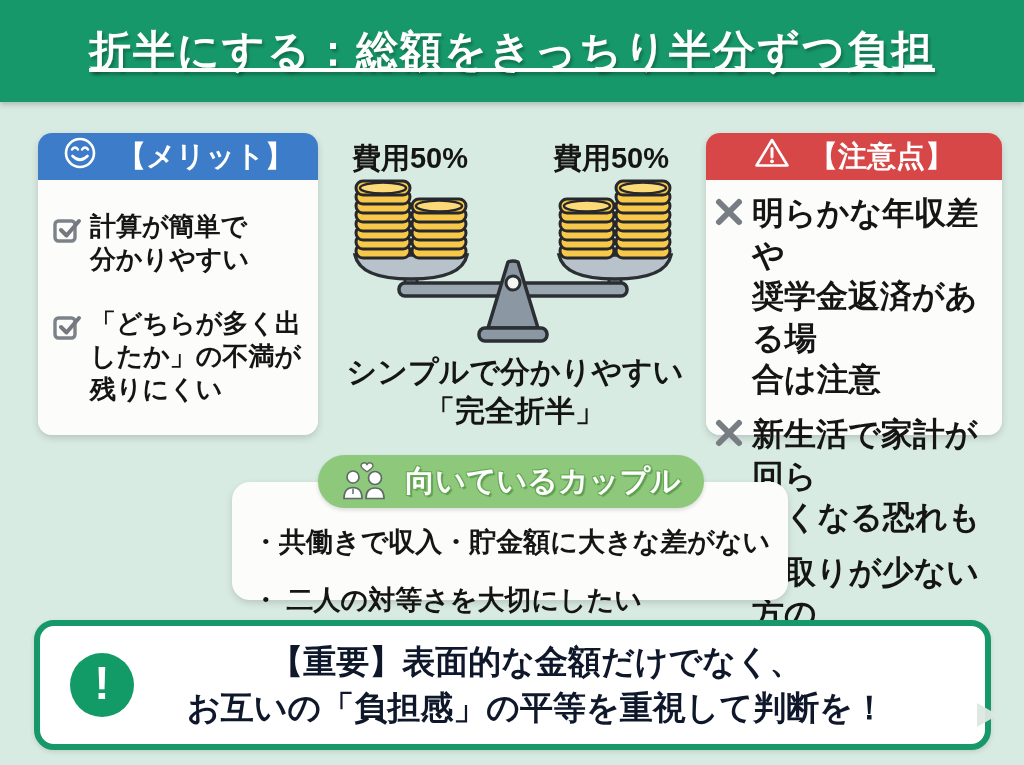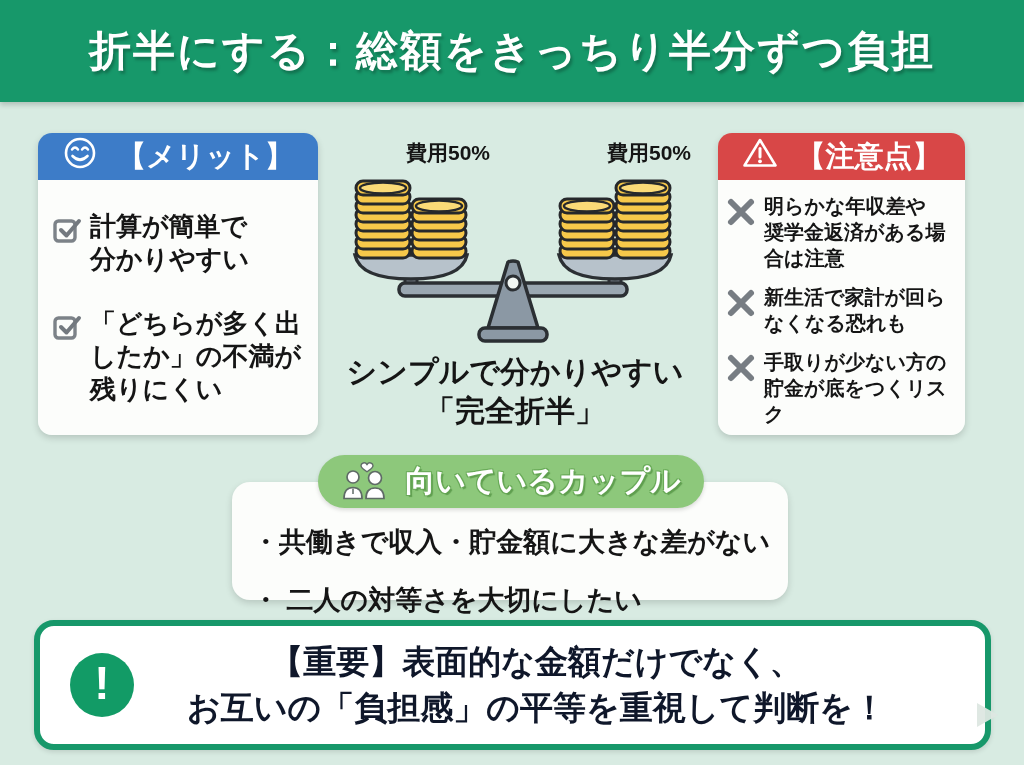--- a/index.html
+++ b/index.html
@@ -11,44 +11,44 @@
     font-weight:bold; color:#151515;
   }
   
   .header {
     position:absolute; left:0; top:0; width:1024px; height:102px;
     background:#17986a; display:flex; align-items:center; justify-content:center;
     box-shadow:0 3px 5px rgba(0,0,0,.18);
   }
   .header .title {
     font-size:42px; color:#ffffff; letter-spacing:2px;
-    text-shadow:2px 3px 3px rgba(0,0,0,.25); white-space:nowrap;
+    text-shadow:2px 3px 3px rgba(0,0,0,.25); white-space:nowrap;text-decoration:underline;
   }
   
   .side-box { position:absolute; top:133px; box-shadow:0 3px 7px rgba(0,0,0,.16); border-radius:14px; }
   .merit-box { left:38px; width:280px; height:302px; }
-  .caution-box { left:706px; width:247px; height:302px;margin-left:12px; }
+  .caution-box { left:706px; width:296px; height:302px; }
   .box-header {
     height:47px; border-radius:14px 14px 0 0; display:flex; align-items:center;
     justify-content:center; gap:19px; color:#fff; font-size:29px; white-space:nowrap;
   }
   .merit-box .box-header { background:#3d7cc8; }
   .caution-box .box-header { background:#d84747; }
   .box-body {
     background:#fcfdfb; border-radius:0 0 14px 14px; height:255px;
     display:flex; flex-direction:column;
   }
   .merit-box .box-body { padding:30px 16px 0 14px; gap:30px; }
   .caution-box .box-body { padding:13px 4px 0 8px; gap:13px; }
   .item { display:flex; align-items:flex-start; gap:8px; }
   .item svg { flex:none; margin-top:4px; }
   .item-text { font-size:26px; line-height:1.28; white-space:pre-line; }
-  .caution-box .item-text { font-size:20px; line-height:1.3; }
-  
-  .cost-label { position:absolute; top:139px; width:160px; text-align:right; font-size:21px; white-space:nowrap; }
+  .caution-box .item-text { font-size:32px; line-height:1.3; }
+  
+  .cost-label { position:absolute; top:139px; width:160px; text-align:center; font-size:29px; white-space:nowrap; }
   .cost-label.left { left:330px; }
   .cost-label.right { left:531px; }
   .scale-svg { position:absolute; left:341px; top:176px; }
   .scale-caption {
     position:absolute; left:325px; top:352px; width:380px; text-align:center;
     font-size:30px; line-height:1.3; white-space:pre-line;
   }
   
   .couples-pill {
     position:absolute; left:318px; top:455px; width:386px; height:53px;

